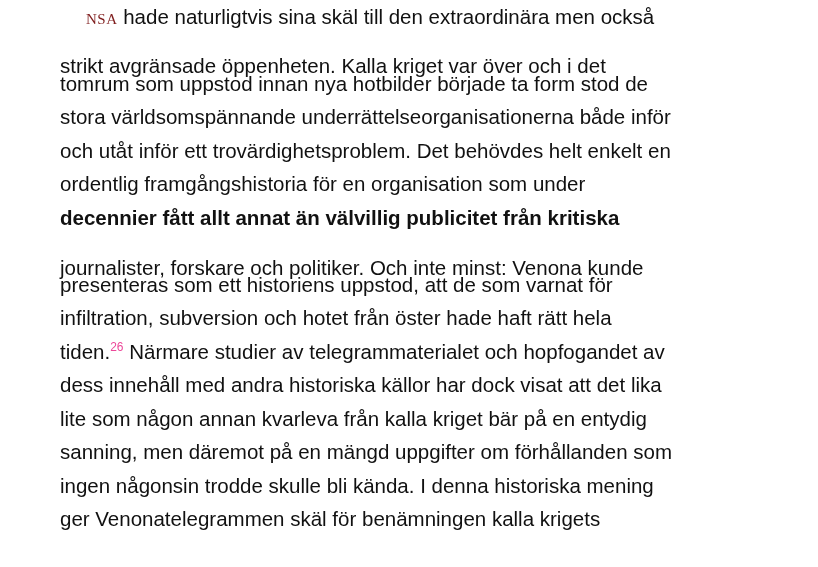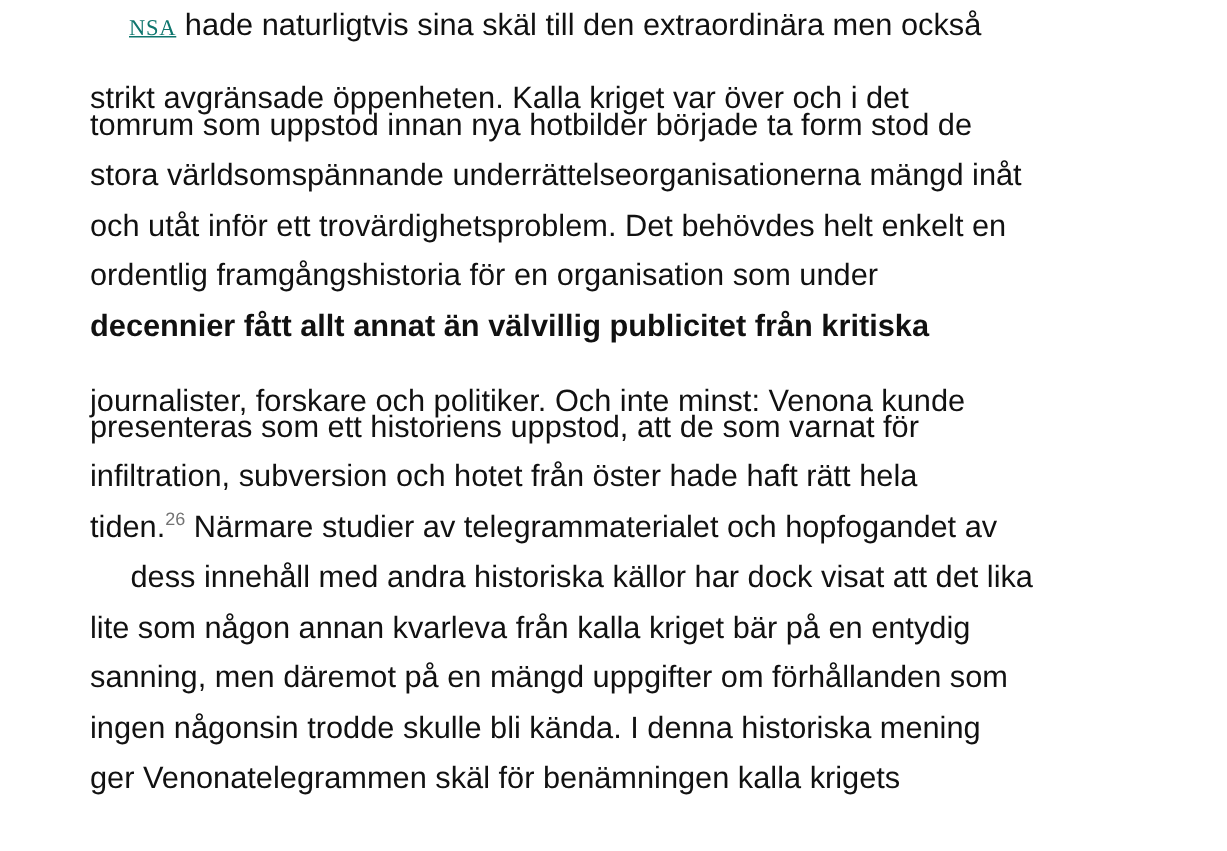--- a/index.html
+++ b/index.html
@@ -10,45 +10,44 @@
       left: 60px;
       white-space: nowrap;
       font-family: "Liberation Sans", sans-serif;
       font-size: 20.5px;
       color: #111111;
       line-height: 24px;
     }
     .smallcaps {
       font-family: "Liberation Serif", serif;
       font-size: 15px;
-      color: #0f766e;
+      color: #7f1d1d;
       letter-spacing: 0.5px;
-      text-decoration: underline;
     }
     .fn {
       font-size: 12px;
-      color: #737373;
+      color: #ec4899;
       vertical-align: 8px;
       line-height: 0;
     }
   </style>
 </head>
 <body>
 
 <div class="page">
   <div class="line" style="top:5px; left:86px;"><span class="smallcaps">NSA</span><span> hade naturligtvis sina skäl till den extraordinära men också</span></div>
   <div class="line" style="top:54px;text-align:center;">strikt avgränsade öppenheten. Kalla kriget var över och i det</div>
   <div class="line" style="top:72px;">tomrum som uppstod innan nya hotbilder började ta form stod de</div>
-  <div class="line" style="top:105px;">stora världsomspännande underrättelseorganisationerna mängd inåt</div>
+  <div class="line" style="top:105px;">stora världsomspännande underrättelseorganisationerna både inför</div>
   <div class="line" style="top:139px;">och utåt inför ett trovärdighetsproblem. Det behövdes helt enkelt en</div>
   <div class="line" style="top:172px;">ordentlig framgångshistoria för en organisation som under</div>
   <div class="line" style="top:206px;font-weight:bold;">decennier fått allt annat än välvillig publicitet från kritiska</div>
   <div class="line" style="top:256px;text-align:center;">journalister, forskare och politiker. Och inte minst: Venona kunde</div>
   <div class="line" style="top:273px;">presenteras som ett historiens uppstod, att de som varnat för</div>
   <div class="line" style="top:306px;">infiltration, subversion och hotet från öster hade haft rätt hela</div>
   <div class="line" style="top:340px;"><span>tiden.</span><sup class="fn">26</sup><span> Närmare studier av telegrammaterialet och hopfogandet av</span></div>
-  <div class="line" style="top:373px;margin-left:27px;">dess innehåll med andra historiska källor har dock visat att det lika</div>
+  <div class="line" style="top:373px;">dess innehåll med andra historiska källor har dock visat att det lika</div>
   <div class="line" style="top:407px;">lite som någon annan kvarleva från kalla kriget bär på en entydig</div>
   <div class="line" style="top:440px;">sanning, men däremot på en mängd uppgifter om förhållanden som</div>
   <div class="line" style="top:474px;">ingen någonsin trodde skulle bli kända. I denna historiska mening</div>
   <div class="line" style="top:507px;">ger Venonatelegrammen skäl för benämningen kalla krigets</div>
   <div class="line" style="top:552px;margin-top:40px;">dödahavsrullar.</div>
 </div>
 
 </body></html>

